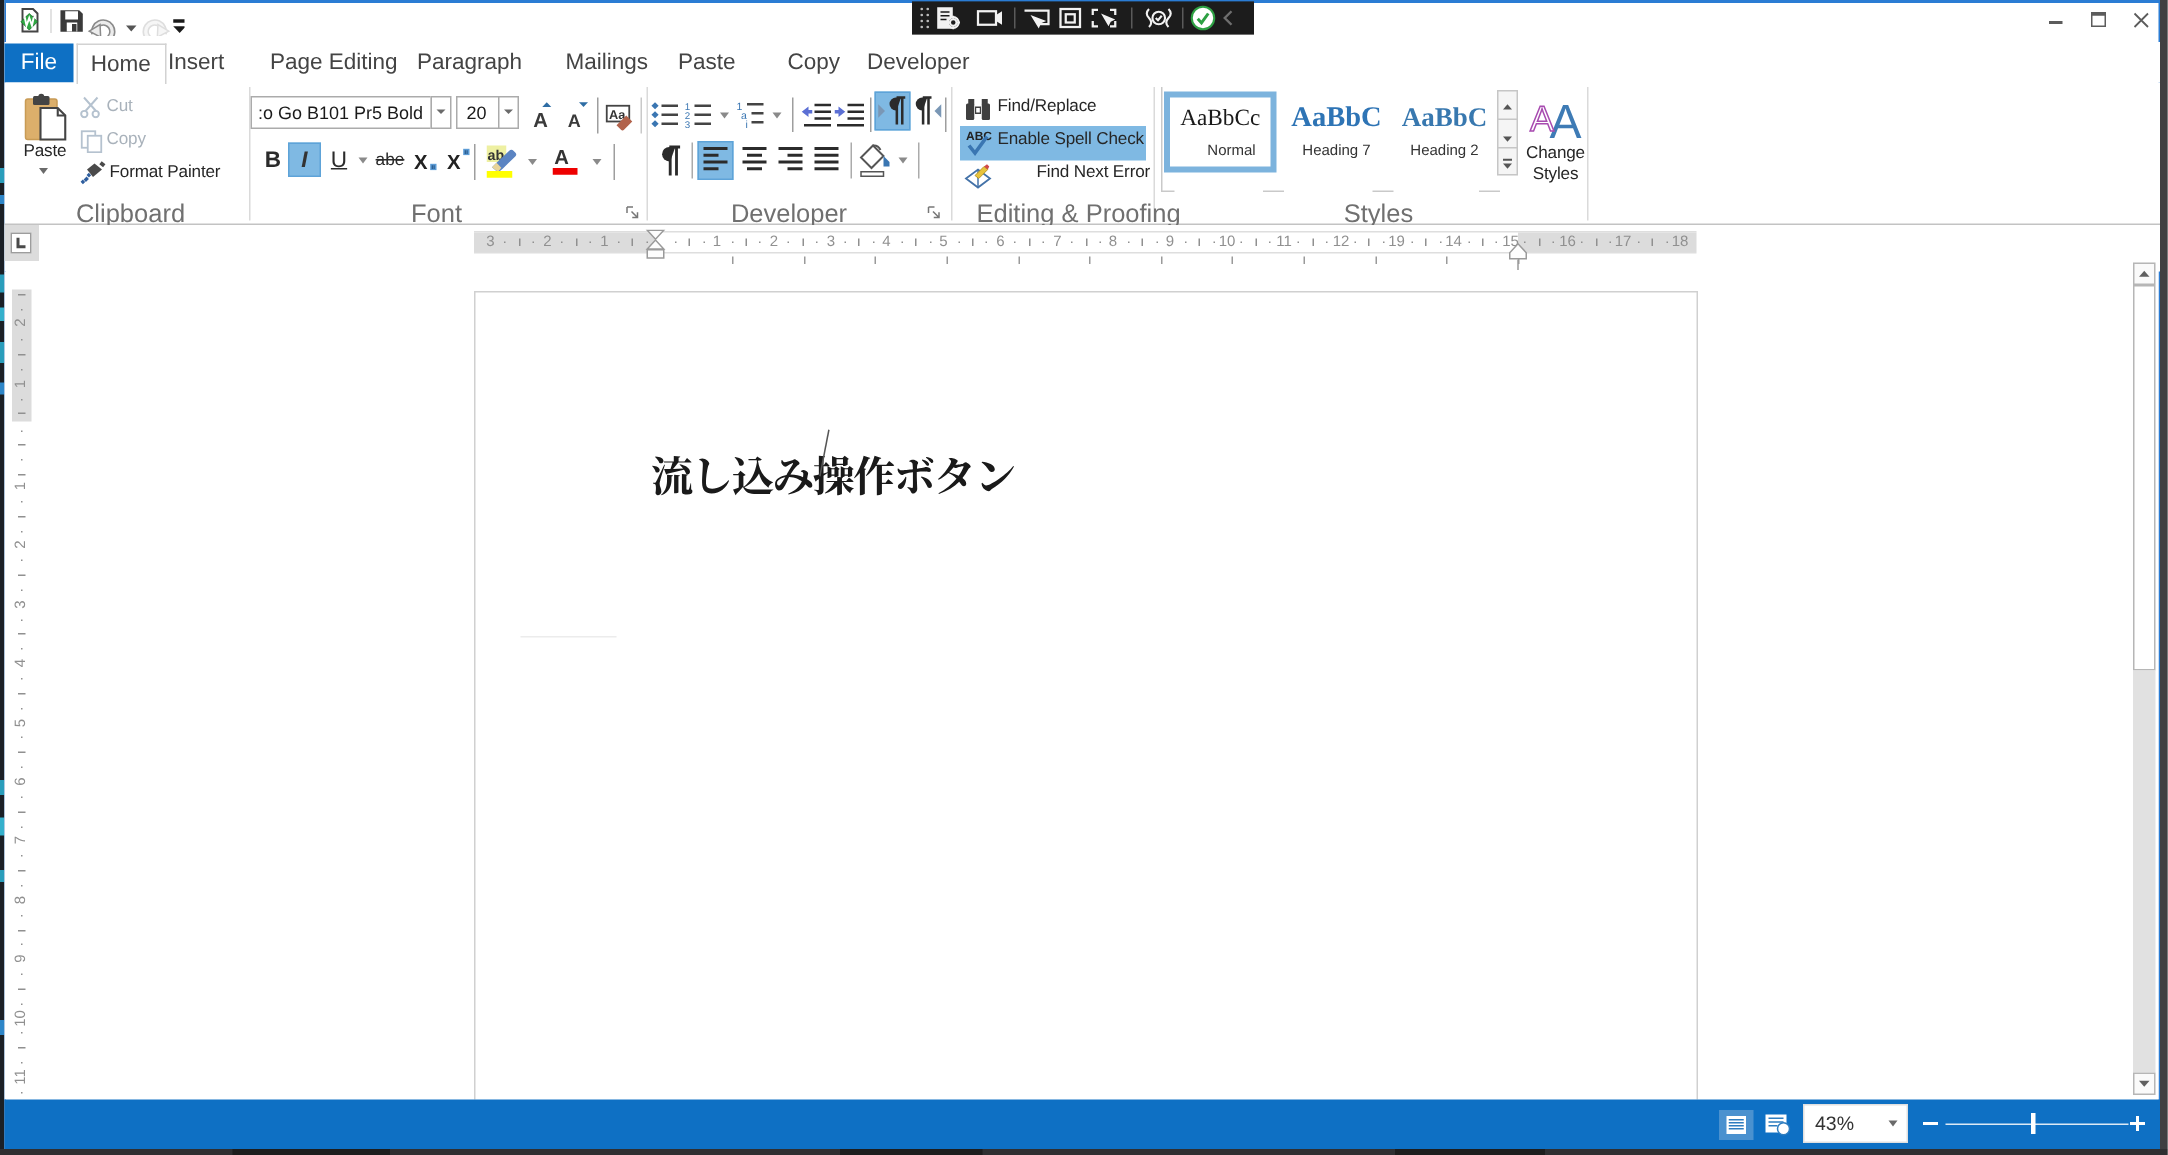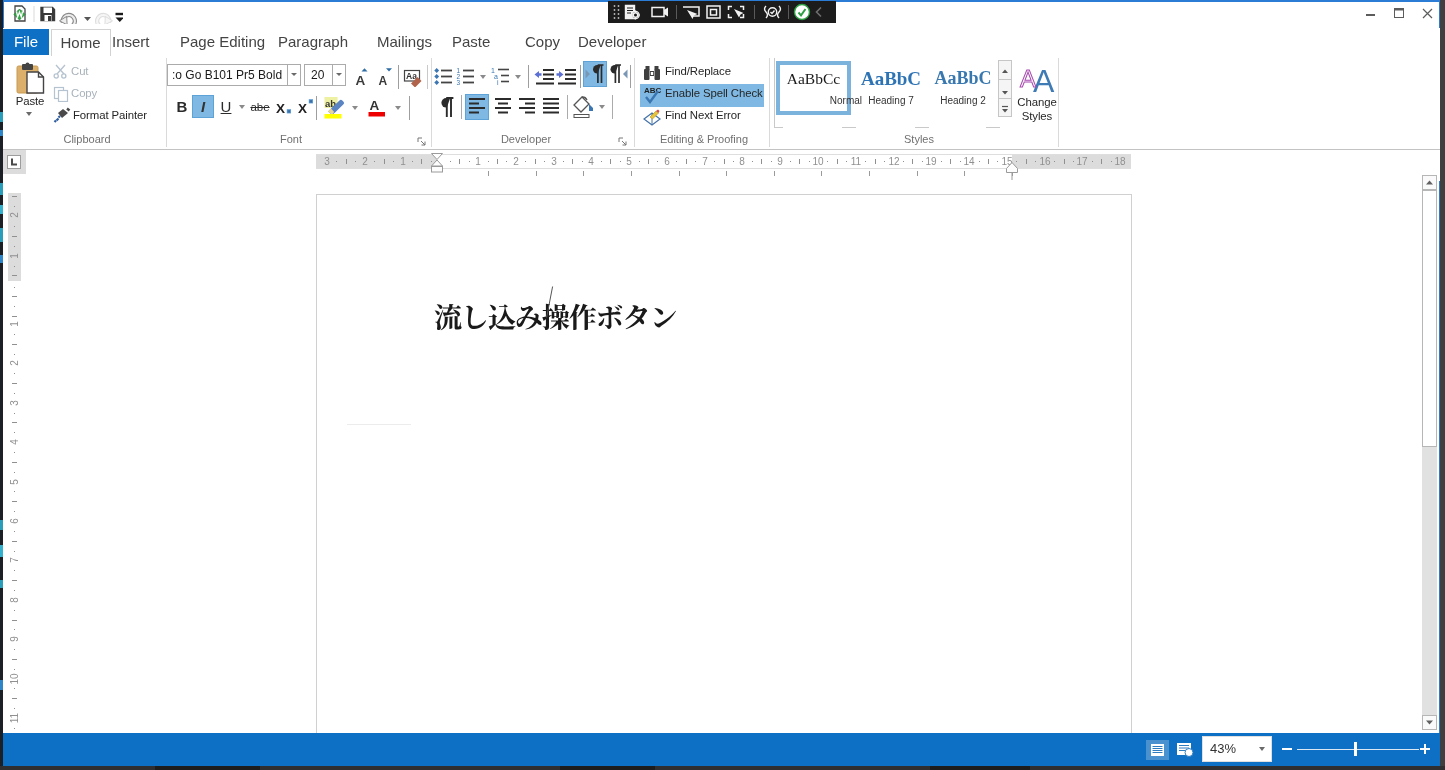--- a/index.html
+++ b/index.html
@@ -11,21 +11,21 @@
 
 #capturebar{position:absolute;left:608px;top:1px;width:228px;height:22px;background:#1c1c1c;color:#eee}
 
 #tabs{position:absolute;left:3px;top:28px;width:1437px;height:27px;background:#fff}
 #filetab{position:absolute;left:0;top:1px;width:46px;height:26px;background:#0e70c4;color:#fff;font-size:15px;text-align:center;line-height:26px}
 #hometab{position:absolute;left:47.5px;top:0.5px;width:60px;height:27px;background:#fff;border:1px solid #d2d2d2;border-bottom:none;font-size:15px;text-align:center;line-height:26px;color:#444;z-index:2}
 .tab{position:absolute;top:1px;height:26px;font-size:15px;line-height:26px;color:#444}
 
 #ribbon{position:absolute;left:3px;top:55px;width:1437px;height:95px;background:#fff;border-bottom:1px solid #c3c3c3}
 .gsep{position:absolute;top:3px;width:1px;height:89px;background:#dadada}
-.glabel{position:absolute;top:78px;font-size:11px;color:#707070;text-align:center;white-space:nowrap}
+.glabel{position:absolute;top:78px;font-size:17px;color:#707070;text-align:center;white-space:nowrap}
 .dlg{position:absolute;top:82px;width:10px;height:10px}
 .btxt{font-size:11.4px;color:#262626;white-space:nowrap;letter-spacing:-0.1px}
 .gray{color:#a9b2bb}
 .hl{background:#7fb9e3}
 .cbox{position:absolute;border:1px solid #ababab;background:#fff;font-size:12px;color:#1a1a1a}
 .drop{position:absolute;width:0;height:0;border-left:3.5px solid transparent;border-right:3.5px solid transparent;border-top:4px solid #6a6a6a}
 
 #rulerrow{position:absolute;left:3px;top:150px;width:1437px;height:31px;background:#fff}
 #tabsel{position:absolute;left:0px;top:0px;width:23px;height:24px;background:#dcdcdc}
 #hruler{position:absolute;left:313px;top:4px;width:815px;height:15px;background:#fff;border-top:1px solid #dedede;border-bottom:1px solid #dedede}
@@ -368,31 +368,31 @@
   <text x="1" y="9" font-size="8" font-weight="bold" fill="#222" font-family="Liberation Sans">ABC</text>
   <path d="M3,13 l4,5 8,-11" stroke="#3a76b2" stroke-width="2.4" fill="none"></path>
  </svg>
  <div class="ab btxt" style="left:662px;top:32px">Enable Spell Check</div>
  <svg class="ab" style="left:639px;top:52px" width="20" height="20" viewBox="0 0 20 20">
   <path d="M2,12 l8,-6 8,6 -8,6 z" fill="#fff" stroke="#4472a8" stroke-width="1.2"></path>
   <path d="M10,6 v12" stroke="#4472a8" stroke-width="1"></path>
   <path d="M8,10 l6,-6 2.5,2 -6,6 z" fill="#e8c33c" stroke="#b2921f" stroke-width="0.6"></path>
   <path d="M14,4 l2.5,2 1,-2 -1.5,-1.5 z" fill="#d04a4a"></path>
  </svg>
- <div class="ab btxt" style="left:662px;top:54px">Find Next Error</div>
+ <div class="ab btxt" style="left:688px;top:54px">Find Next Error</div>
 
  <div class="ab" style="left:771px;top:3px;width:1px;height:70px;background:#c9c9c9"></div>
  <div class="ab" style="left:771px;top:72px;width:9px;height:1px;background:#c9c9c9"></div>
  <div class="ab" style="left:839px;top:72px;width:14px;height:1px;background:#c9c9c9"></div>
  <div class="ab" style="left:912px;top:72px;width:14px;height:1px;background:#c9c9c9"></div>
  <div class="ab" style="left:983px;top:72px;width:14px;height:1px;background:#c9c9c9"></div>
  <div class="ab" style="left:773px;top:6px;width:75px;height:54px;background:#7cb3dd"></div>
  <div class="ab" style="left:777px;top:10px;width:67px;height:46px;background:#fff"></div>
  <div class="ab" style="left:777px;top:15px;width:67px;height:20px;font-family:'Liberation Serif',serif;font-size:15.5px;color:#1a1a1a;text-align:center">AaBbCc</div>
- <div class="ab" style="left:777px;top:40px;width:82px;height:12px;font-size:10px;color:#333;text-align:right">Normal</div>
+ <div class="ab" style="left:777px;top:40px;width:82px;height:12px;font-size:10px;color:#333;text-align:center">Normal</div>
  <div class="ab" style="left:852px;top:13px;width:72px;height:22px;font-family:'Liberation Serif',serif;font-size:19px;font-weight:bold;color:#2e74b5;text-align:center">AaBbC</div>
  <div class="ab" style="left:852px;top:40px;width:72px;height:12px;font-size:10px;color:#333;text-align:center">Heading 7</div>
  <div class="ab" style="left:924px;top:13px;width:72px;height:22px;font-family:'Liberation Serif',serif;font-size:18px;font-weight:bold;color:#3878af;text-align:center">AaBbC</div>
  <div class="ab" style="left:924px;top:40px;width:72px;height:12px;font-size:10px;color:#333;text-align:center">Heading 2</div>
  <div class="ab" style="left:995px;top:5px;width:14px;height:57px;background:#f5f5f5;border:1px solid #c6c6c6"></div>
  <div class="ab" style="left:995px;top:24px;width:14px;height:1px;background:#c6c6c6"></div>
  <div class="ab" style="left:995px;top:43px;width:14px;height:1px;background:#c6c6c6"></div>
  <svg class="ab" style="left:995px;top:5px" width="14" height="57" viewBox="0 0 14 57">
   <path d="M4,13 l3,-3.5 3,3.5 z" fill="#555"></path>
   <path d="M4,31 l3,3.5 3,-3.5 z" fill="#555"></path>

